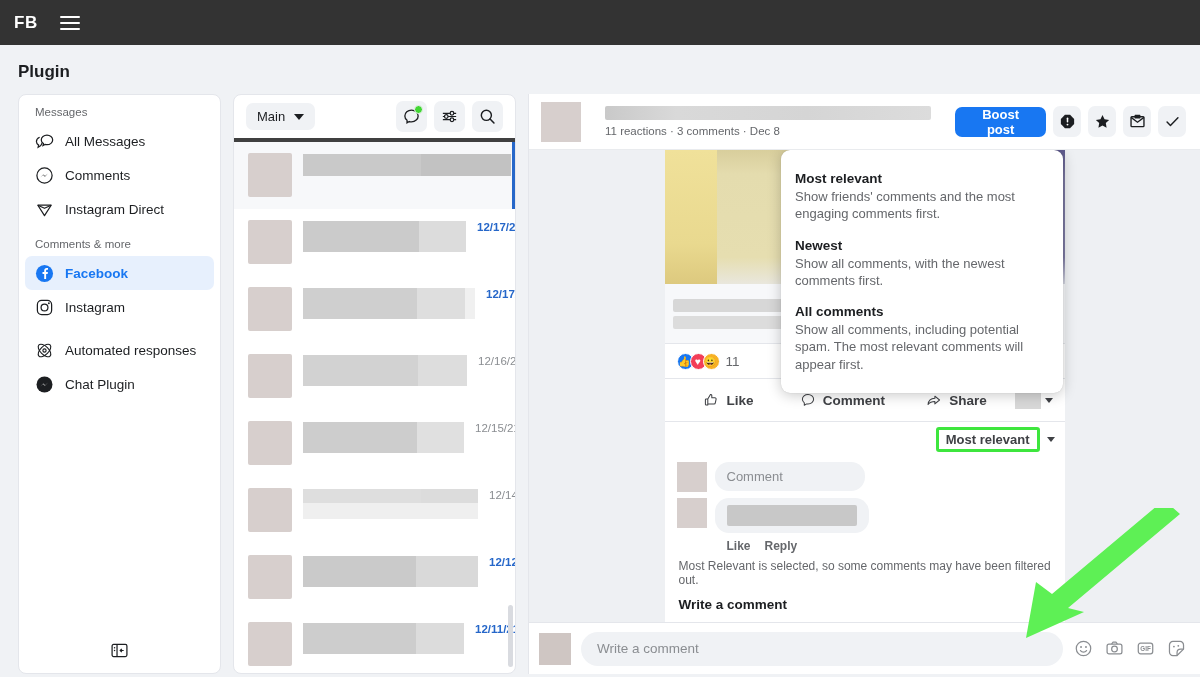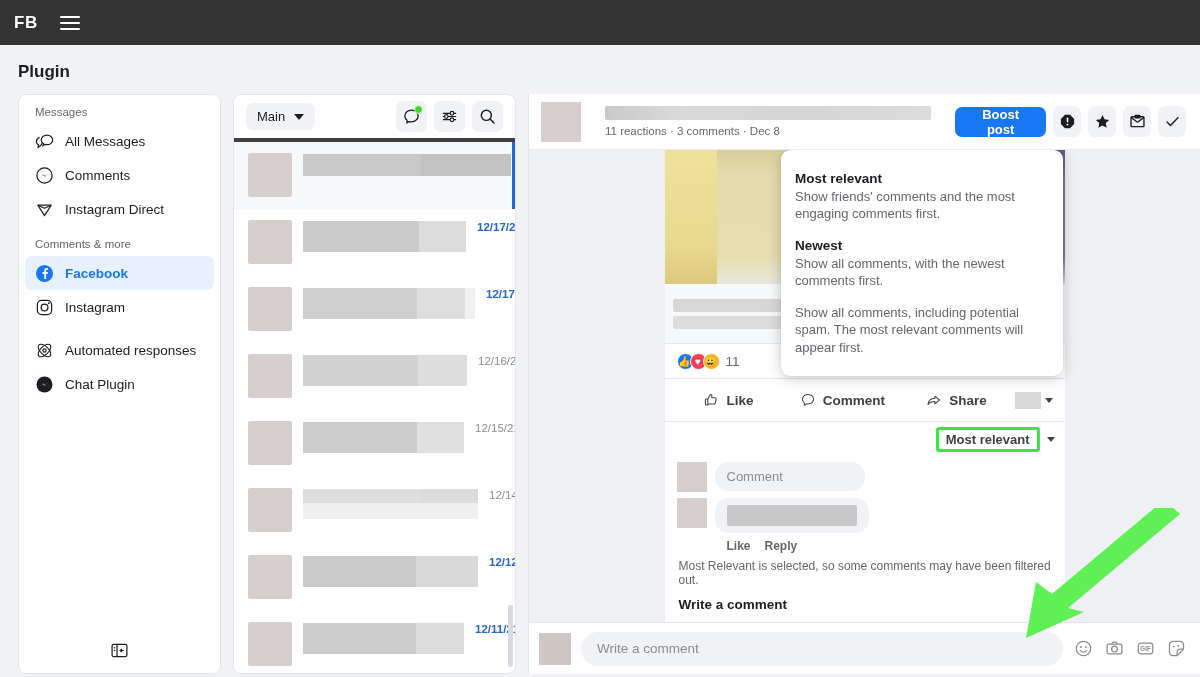--- a/index.html
+++ b/index.html
@@ -621,20 +621,21 @@
       <div class="dropdown" style="left:252px;top:0px;position:absolute;">
         <div class="dd-item">
           <div class="dd-title">Most relevant</div>
           <div class="dd-desc">Show friends' comments and the most engaging comments first.</div>
         </div>
         <div class="dd-item">
           <div class="dd-title">Newest</div>
           <div class="dd-desc">Show all comments, with the newest comments first.</div>
         </div>
         <div class="dd-item">
+          <div class="dd-title">All comments</div>
           <div class="dd-desc">Show all comments, including potential spam. The most relevant comments will appear first.</div>
         </div>
       </div>
     </div>
 
     <div class="composer">
       <div class="comp-avatar"></div>
       <input class="comp-input" placeholder="Write a comment" style="">
       <div class="comp-icons">
         <div class="comp-ic">

